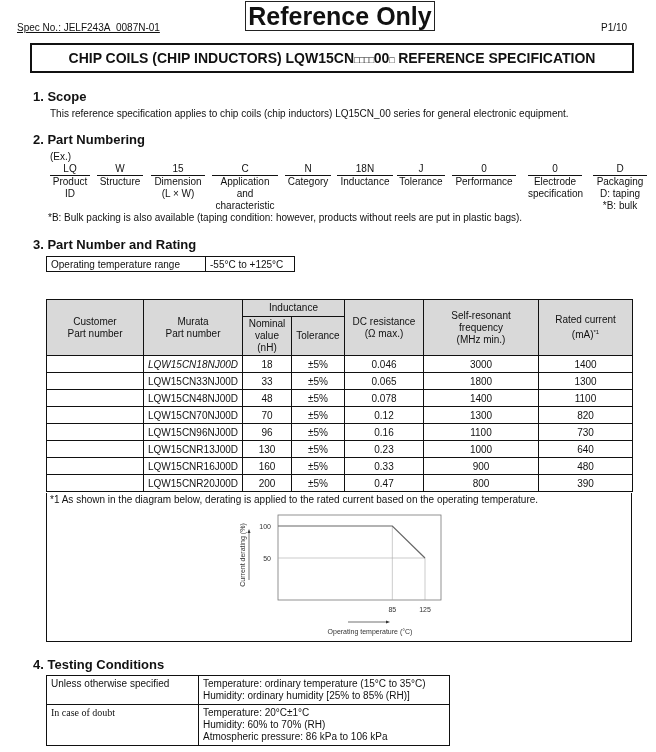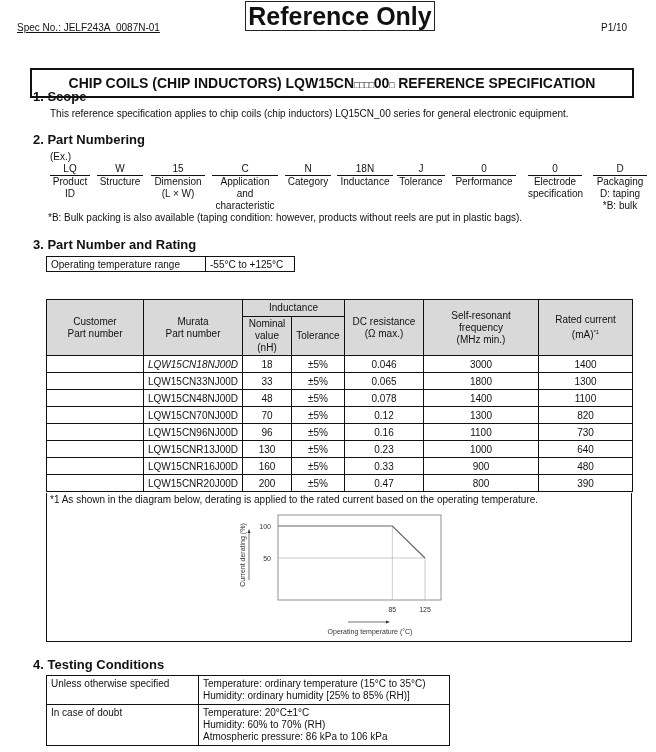--- a/index.html
+++ b/index.html
@@ -5,21 +5,21 @@
   html, body { margin:0; padding:0; background:#fff; }
   body { width:656px; height:752px; position:relative; overflow:hidden;
          font-family:"Liberation Sans", sans-serif; color:#111; }
   .abs { position:absolute; }
   .spec-no { left:17px; top:22px; font-size:10px; text-decoration:underline; }
   .ref-only { left:245px; top:1px; width:188px; height:28px; border:1px solid #222;
               font-size:25px; font-weight:bold; text-align:center; line-height:28px; }
   .page-no { left:601px; top:22px; font-size:10px; }
   .title-box { left:30px; top:43px; width:604px; height:30px; border-left:2px solid #111;
                border-right:2px solid #111; border-top:2px solid #111; border-bottom:2px solid #111;
-               box-sizing:border-box; text-align:center; line-height:27px; font-weight:bold; font-size:14px;margin-top:25px; }
+               box-sizing:border-box; text-align:center; line-height:27px; font-weight:bold; font-size:14px; }
   .title-box .sq { font-size:9px; font-weight:normal; letter-spacing:-0.5px; }
   h2 { margin:0; font-size:13px; font-weight:bold; position:absolute; }
   .p { font-size:10px; position:absolute; }
   
   .pn-col { position:absolute; top:163px; text-align:center; font-size:10px; line-height:12px; }
   .pn-code { border-bottom:1.5px solid #111; padding:0 2px 0; display:block; }
   .pn-desc { display:block; }
   table { border-collapse:collapse; position:absolute; font-size:10px; }
   td, th { border:1px solid #111; padding:0 4px; }
   .temp td { height:14px; }
@@ -221,21 +221,21 @@
 <table class="test" style="left:46px;top:675px;width:404px;">
   <tbody id="test-body">
       <tr>
         <td style="width: 143px;">Unless otherwise specified</td>
         <td>
           <div>Temperature: ordinary temperature (15°C to 35°C)</div>
           <div>Humidity: ordinary humidity [25% to 85% (RH)]</div>
         </td>
       </tr>
       <tr>
-        <td style="width: 143px;">In case of doubt</td>
+        <td style="width: 143px; font-family: Liberation Serif, serif;">In case of doubt</td>
         <td>
           <div>Temperature: 20°C±1°C</div>
           <div>Humidity: 60% to 70% (RH)</div>
           <div>Atmospheric pressure: 86 kPa to 106 kPa</div>
         </td>
       </tr>
     </tbody>
 </table>
 
 </body></html>

